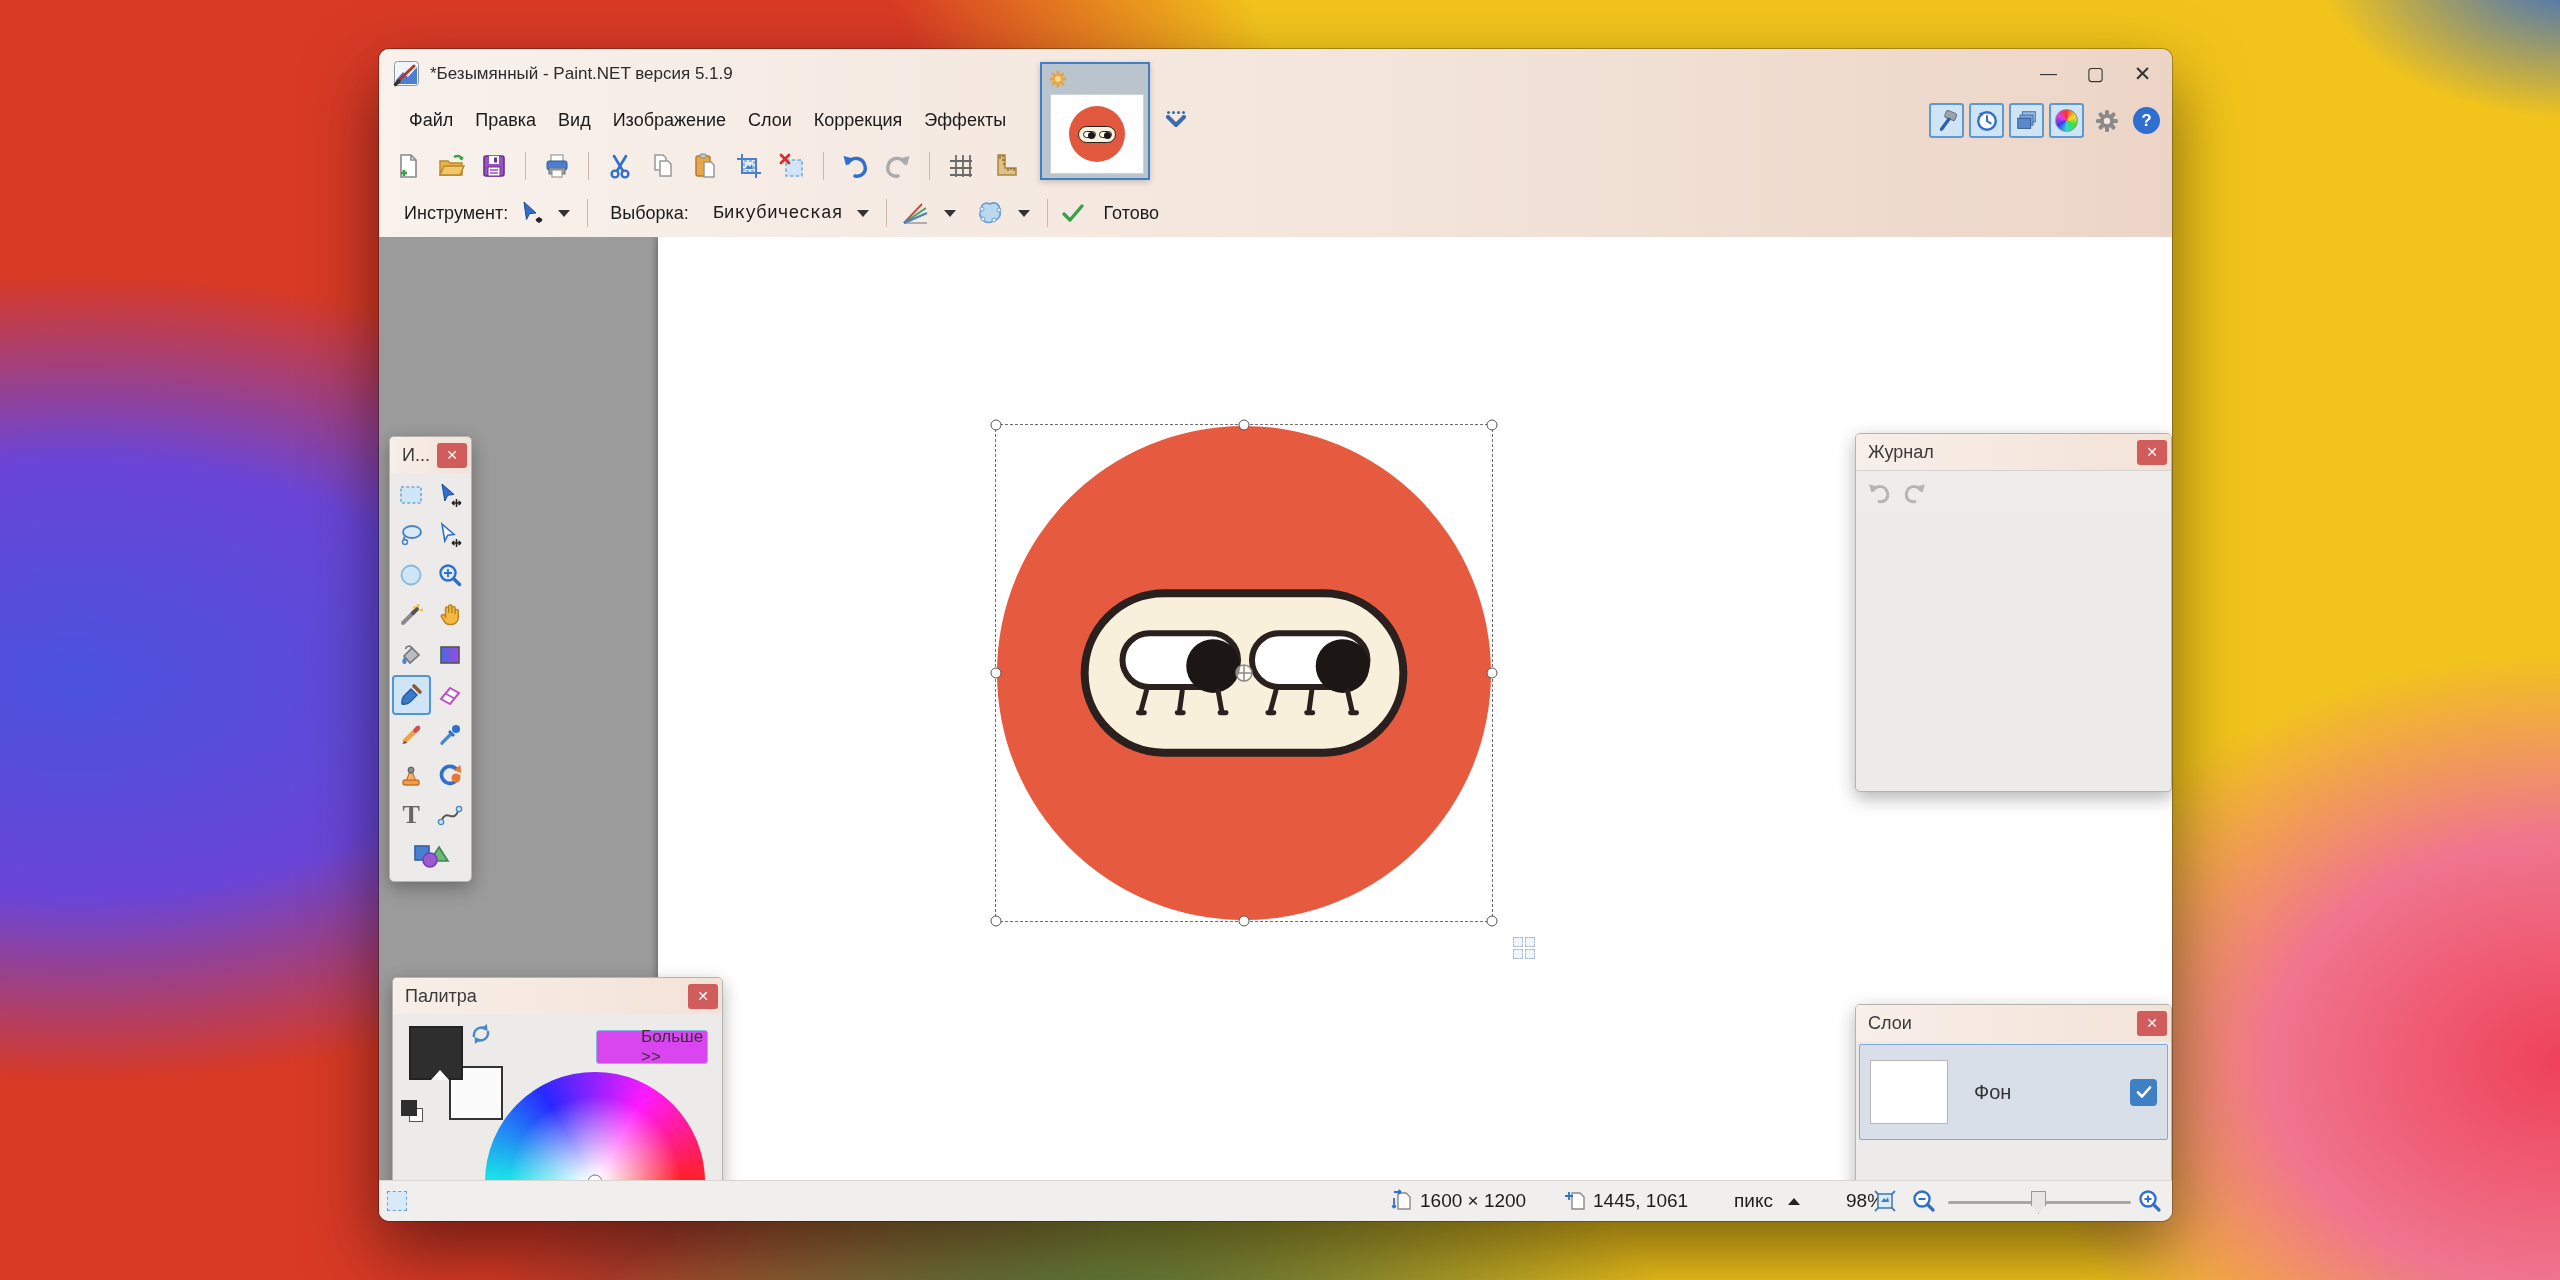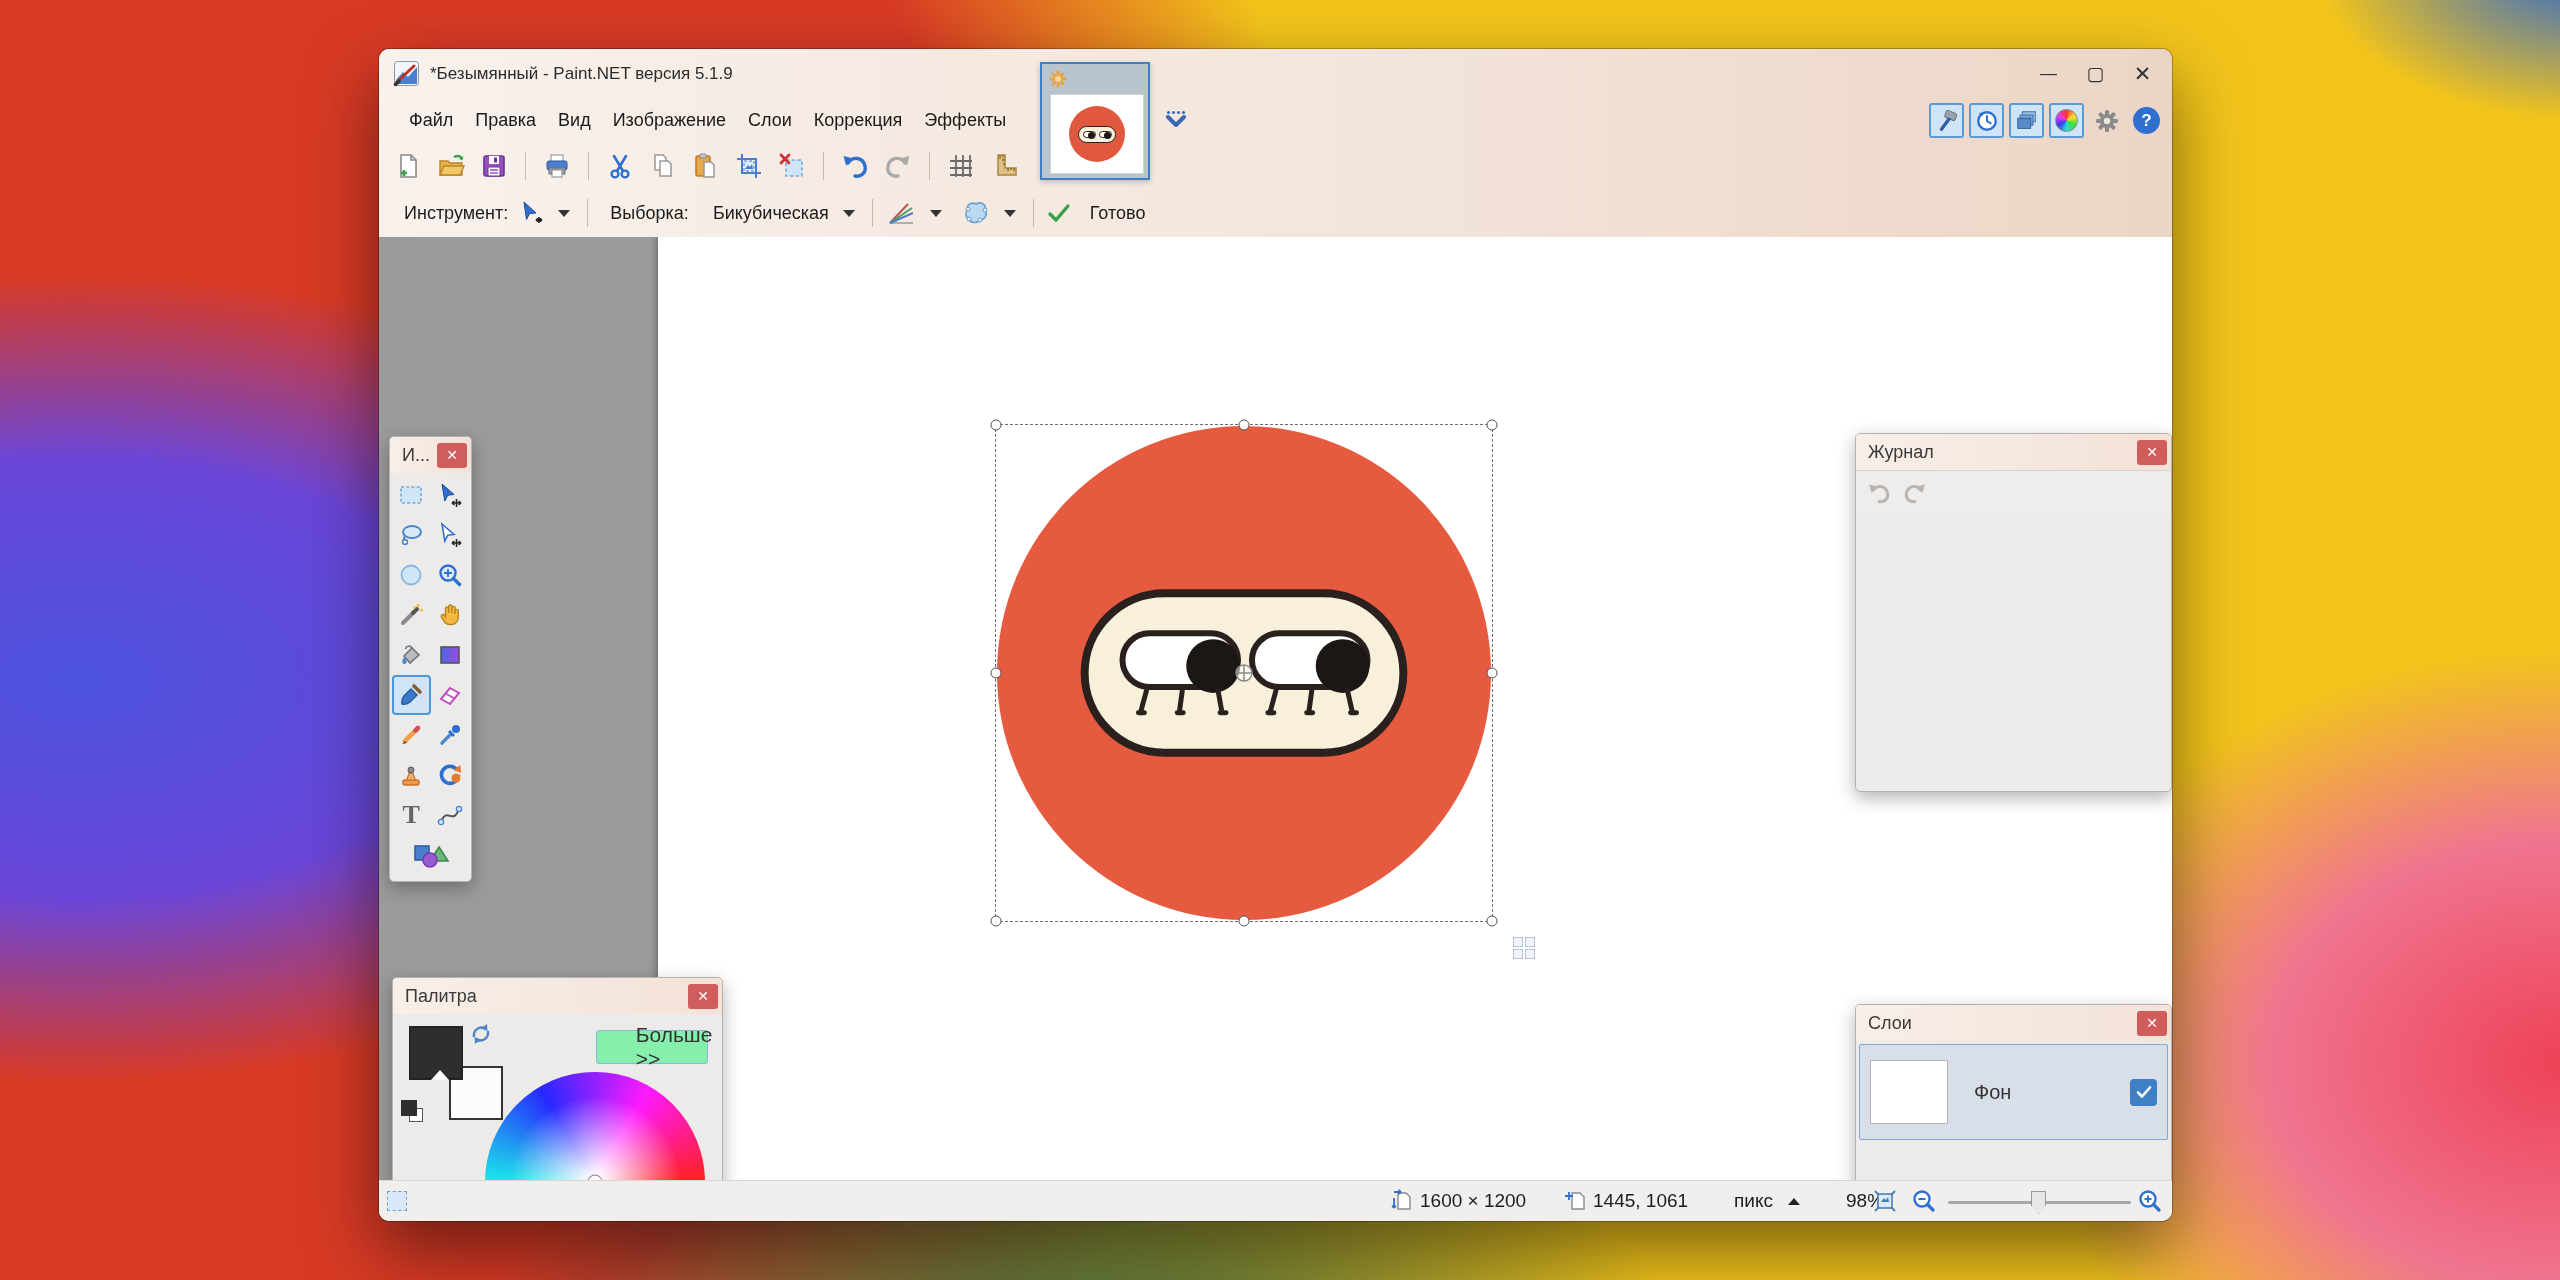--- a/index.html
+++ b/index.html
@@ -76,21 +76,21 @@
   .layer-check{ width:27px; height:27px; background:#3f7fc4; border-radius:4px; display:flex; align-items:center; justify-content:center; }
   
   .palette-panel{ left:13px; top:740px; width:331px; height:387px; }
   .palette-body{ position:relative; height:351px; }
   .swatch-primary{ position:absolute; left:16px; top:12px; width:54px; height:54px; background:#2f2e2e; border:2px solid #232323; z-index:2; }
   .swatch-primary:after{ content:""; position:absolute; left:20px; bottom:-2px; border-left:9px solid transparent; border-right:9px solid transparent; border-bottom:10px solid #fff; }
   .swatch-secondary{ position:absolute; left:56px; top:52px; width:54px; height:54px; background:#fbfbfb; border:2px solid #333; z-index:1; }
   .mini-pair{ position:absolute; left:8px; top:86px; width:26px; height:26px; z-index:3; }
   .mini-pair .b{ position:absolute; left:0; top:0; width:16px; height:16px; background:#2f2e2e; }
   .mini-pair .w{ position:absolute; left:8px; top:8px; width:14px; height:14px; background:#fff; border:1.5px solid #555; }
-  .more-btn{ position:absolute; right:14px; top:16px; width:112px; height:34px; background:#86efac; border:1px solid #88b8e0; border-radius:3px; font-size:21px; color:#333; display:flex; align-items:center; justify-content:center;padding-left:44px; }
+  .more-btn{ position:absolute; right:14px; top:16px; width:112px; height:34px; background:#d946ef; border:1px solid #88b8e0; border-radius:3px; font-size:17px; color:#333; display:flex; align-items:center; justify-content:center;padding-left:44px; }
   .color-wheel{ position:absolute; left:92px; top:58px; width:220px; height:220px; border-radius:50%;
     background:
       radial-gradient(closest-side, #ffffff 0%, rgba(255,255,255,.9) 12%, rgba(255,255,255,0) 78%),
       conic-gradient(from 90deg, #ff2020, #ffe81a, #28e828, #1ae8e8, #2828ff, #ff1aff, #ff2020);
   }
   .wheel-cursor{ position:absolute; left:50%; top:50%; width:15px; height:15px; border:1.5px solid #777; border-radius:50%; transform:translate(-50%,-50%); background:rgba(255,255,255,.3); }
   
   .statusbar{ height:41px; background:#f1efee; border-top:1px solid #d8d4d2; position:relative; font-size:19px; color:#1c1c1c; }
   .sb-left{ position:absolute; left:8px; top:0; height:40px; display:flex; align-items:center; gap:8px; }
   .sb-sel-icon{ width:20px; height:20px; background:#d8eafa; border:1.5px dashed #6aa0cf; }
@@ -309,21 +309,21 @@
 
     <div class="optionsbar chrome-grad">
       <span class="opt-label">Инструмент:</span>
       <svg width="26" height="26" viewBox="0 0 26 26">
         <path d="M6 2 L18 13 L11.5 13.6 L8.5 19.5 Z" fill="#2f6fd0" stroke="#1d4a8f"></path>
         <path d="M18 20 H24 M21 17 V23 M18 20 l2 -1.6 M18 20 l2 1.6 M24 20 l-2 -1.6 M24 20 l-2 1.6" stroke="#222" stroke-width="1.6" fill="none"></path>
       </svg>
       <span class="dd-arrow"></span>
       <div class="vsep"></div>
       <span class="opt-label">Выборка:</span>
-      <span style="margin-left:14px;">Бикубическая</span>
+      <span style="margin-left:14px;font-family:Liberation Mono, monospace;">Бикубическая</span>
       <span class="dd-arrow"></span>
       <div class="vsep"></div>
       <svg width="30" height="28" viewBox="0 0 30 28">
         <path d="M4 24 H27" stroke="#9a9a9a" stroke-width="1.4"></path>
         <path d="M4 24 L22 5" stroke="#c0504d" stroke-width="2"></path>
         <path d="M4 24 L26 9" stroke="#4aa05a" stroke-width="2"></path>
         <path d="M4 24 L27 14" stroke="#4a7fd0" stroke-width="2"></path>
       </svg>
       <span class="dd-arrow"></span>
       <svg width="28" height="28" viewBox="0 0 28 28" style="margin-left:6px;">

